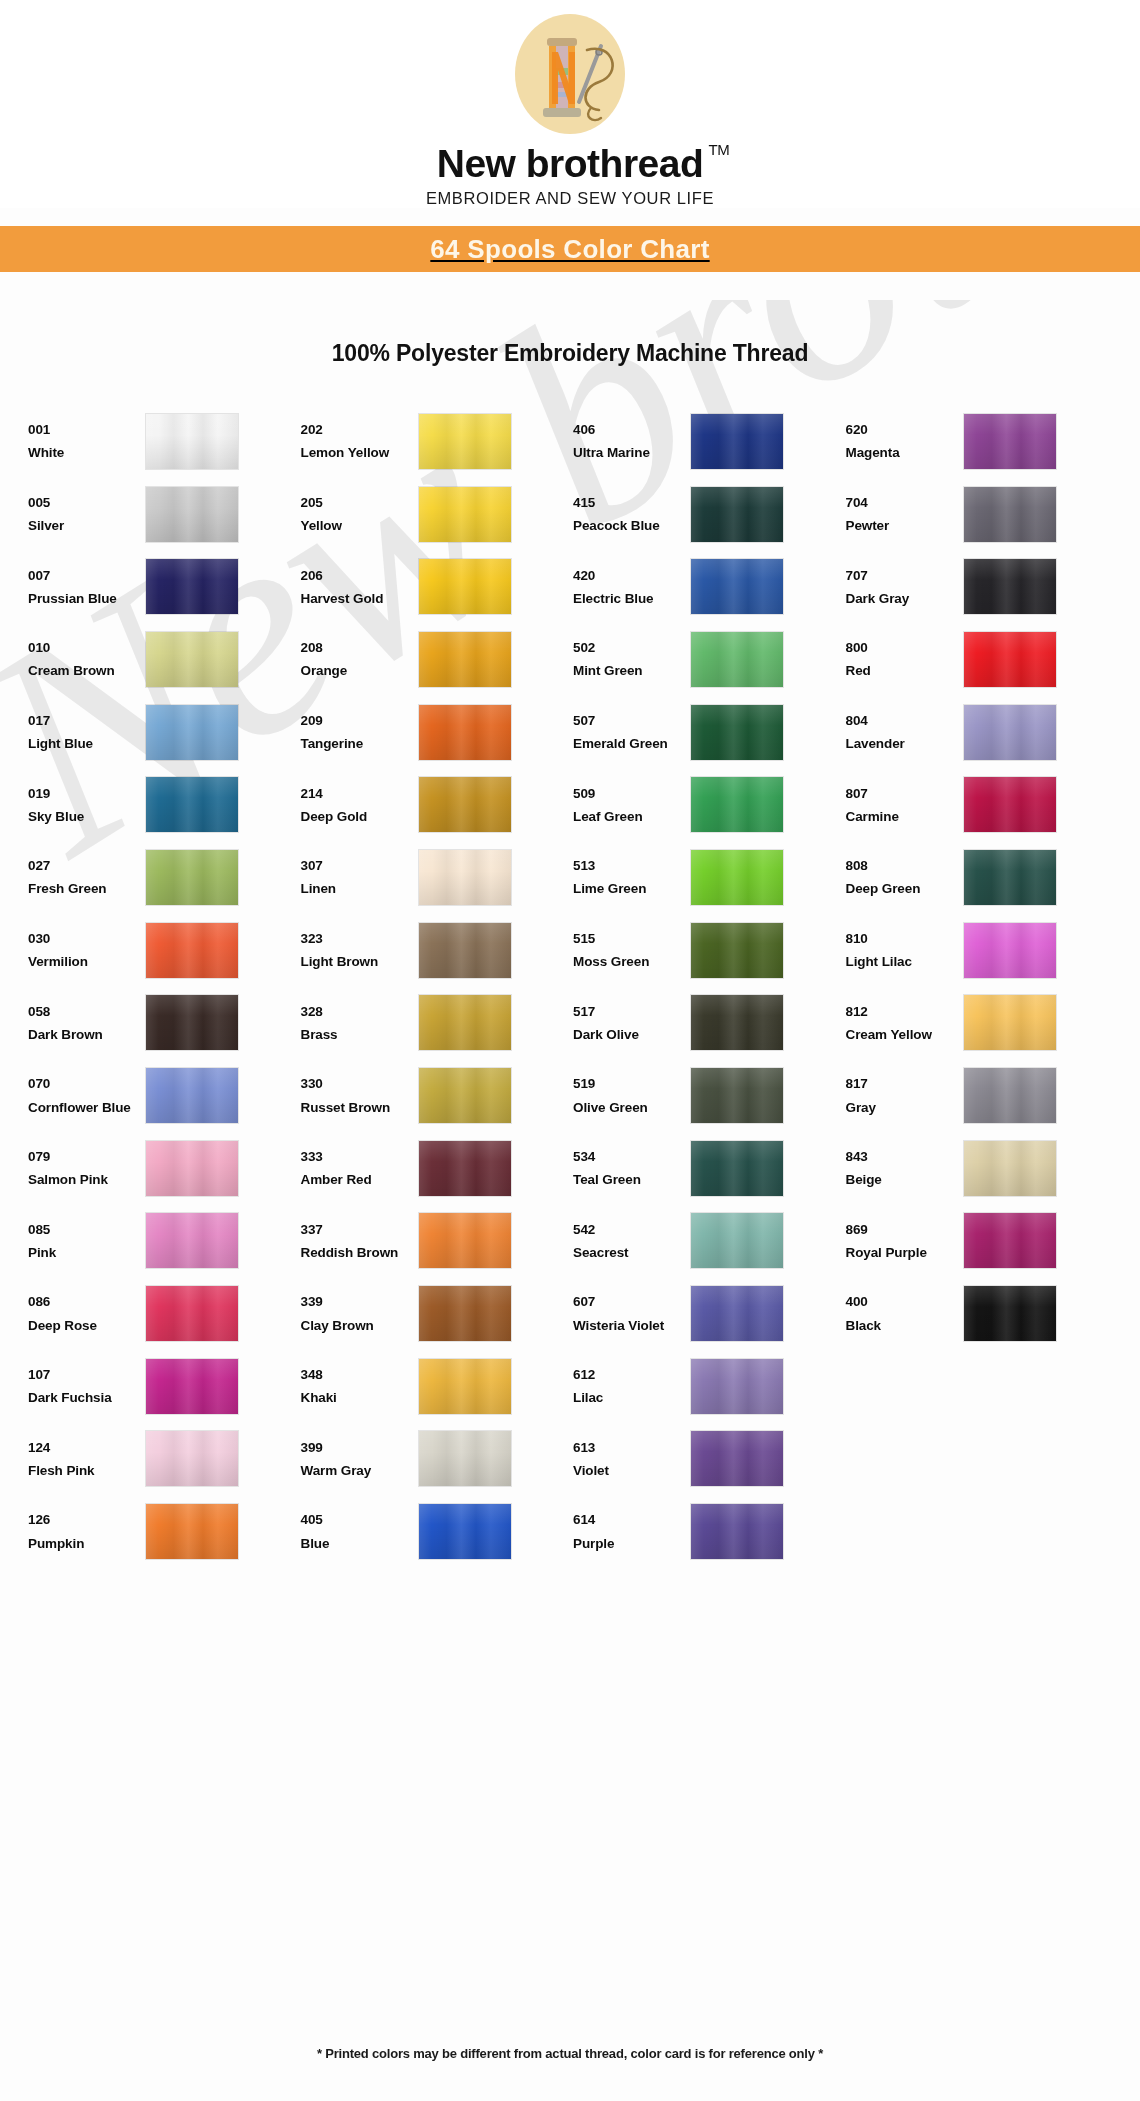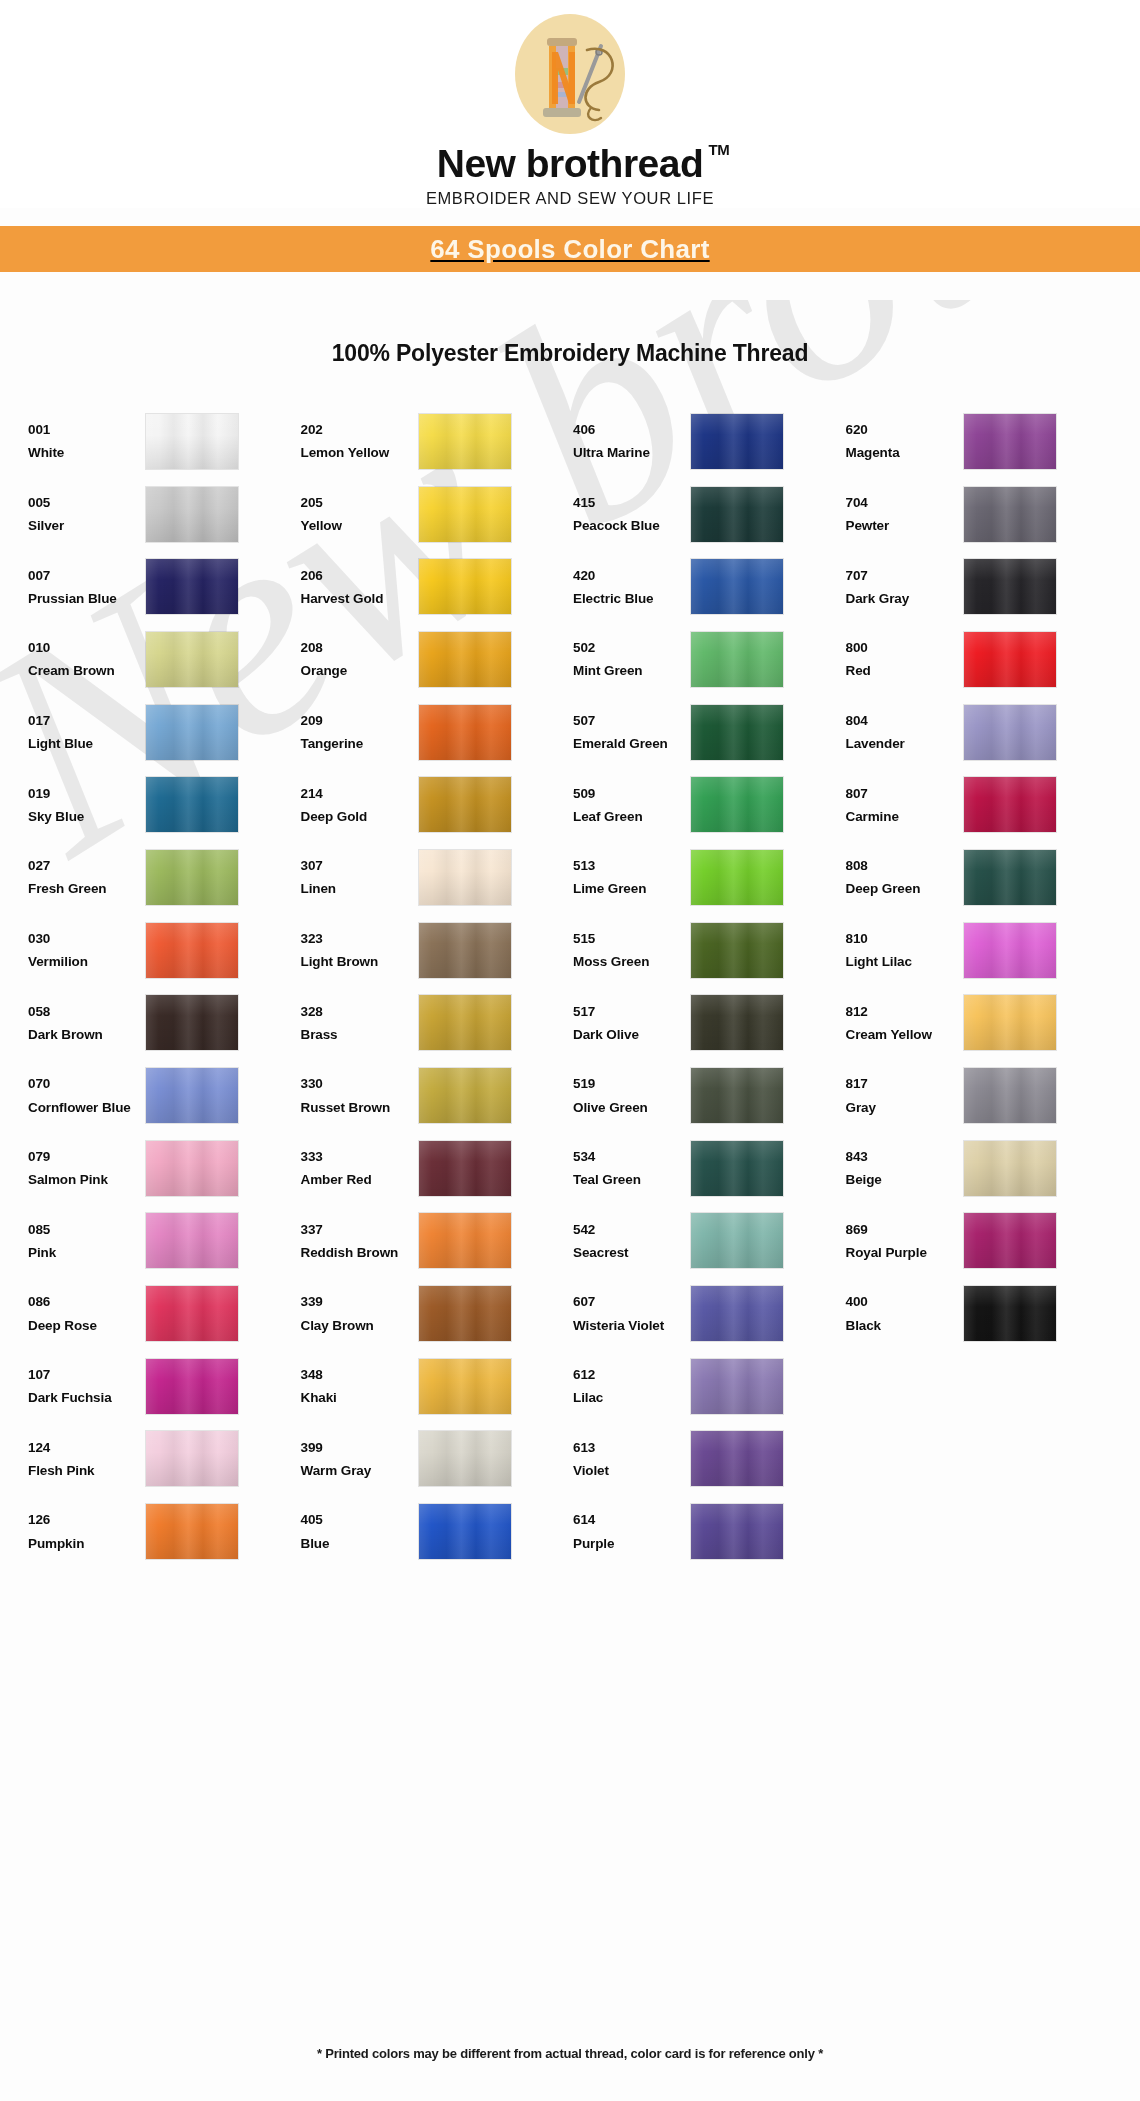--- a/index.html
+++ b/index.html
@@ -52,21 +52,21 @@
     letter-spacing:-0.5px;
     color:#111111;
     line-height:1;
     margin-top:2px;
   }
   .brand-tm{
     position:absolute;
     top:-2px;
     right:-26px;
     font-size:15px;
-    font-weight:bold;
+    font-weight:normal;
     color:#111;
   }
   .brand-tag{
     font-size:16.5px;
     letter-spacing:0.6px;
     color:#1a1a1a;
     margin-top:6px;
     font-weight:500;
   }
 

